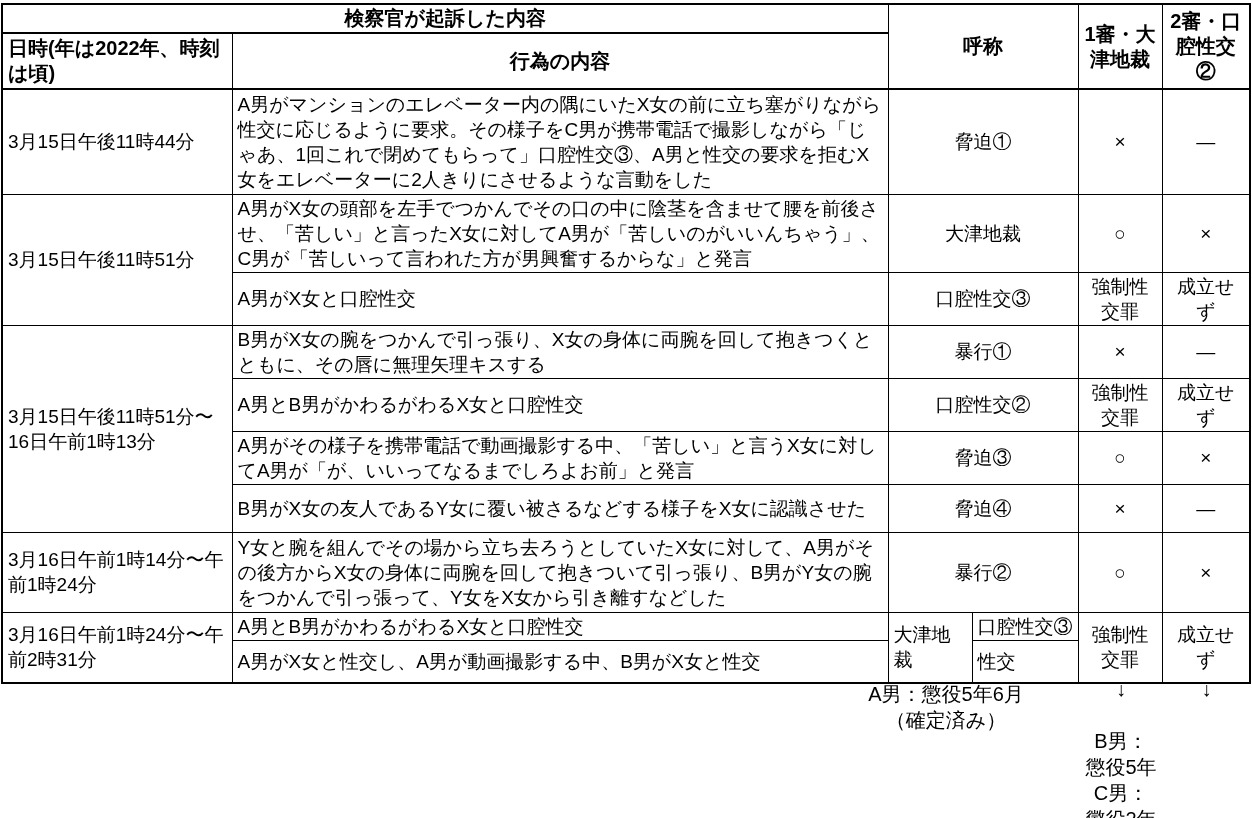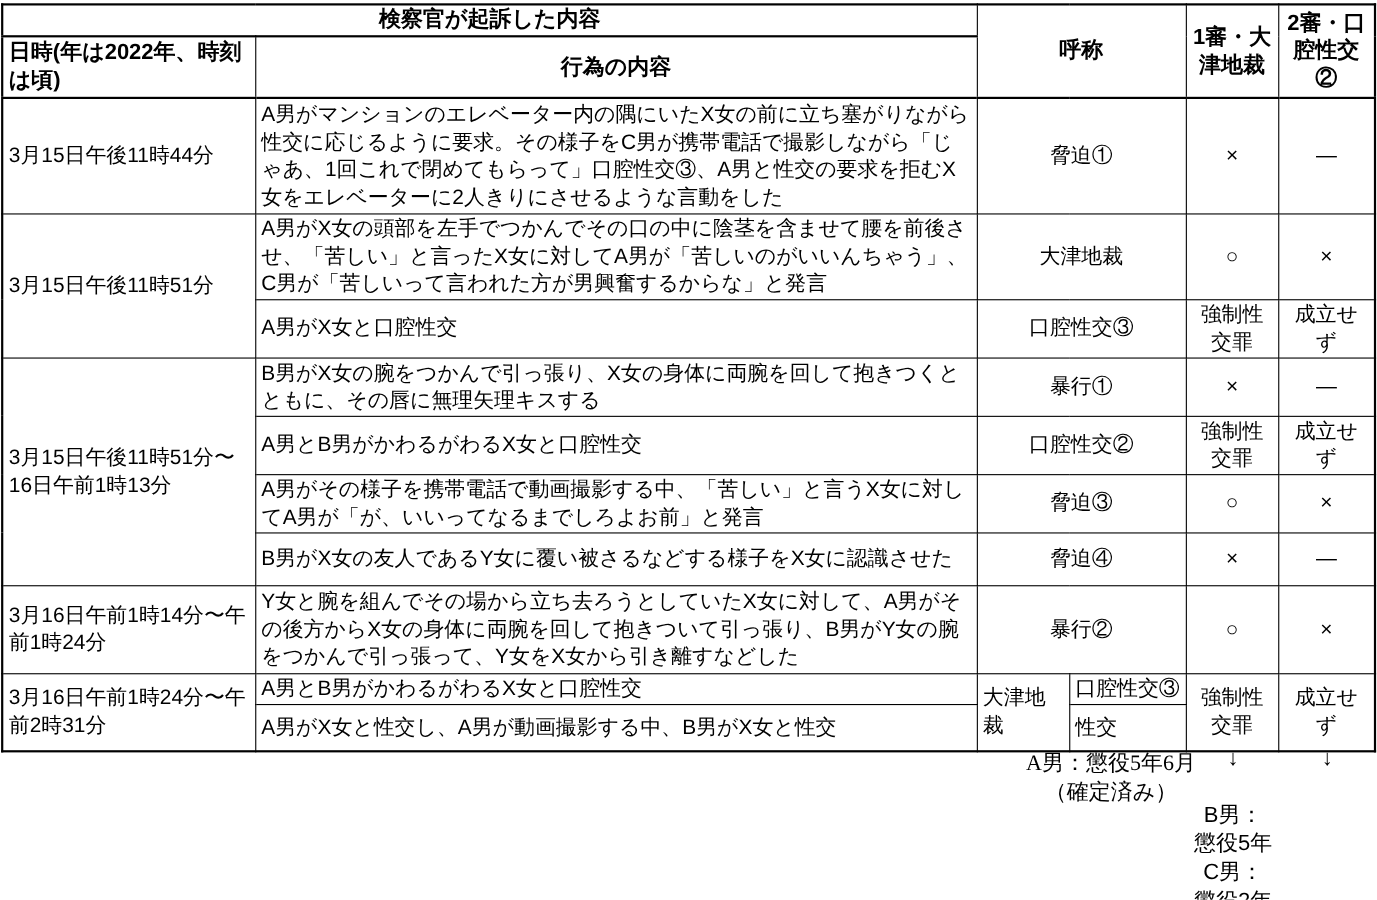--- a/index.html
+++ b/index.html
@@ -30,21 +30,21 @@
   .tbl td.c { text-align:center; }
   .tbl td.l { text-align:left; }
   .tbl td.bb2 { border-bottom:2px solid #000; }
   .footer-block {
     position:absolute;
     text-align:center;
     white-space:pre-line;
     font-size:20px;
     line-height:26px;
   }
-  #footer-a  { left:915px;  top:681px; width:190px;font-family:Liberation Serif, serif; }
+  #footer-a  { left:851px;  top:681px; width:190px; }
   #footer-bc { left:1079px; top:650px; width:84px; }
   #footer-ap { left:1163px; top:650px; width:87px; }
 </style>
 </head>
 <body>
 
 <table class="tbl">
   <colgroup>
     <col style="width:230px">
     <col style="width:656px">

